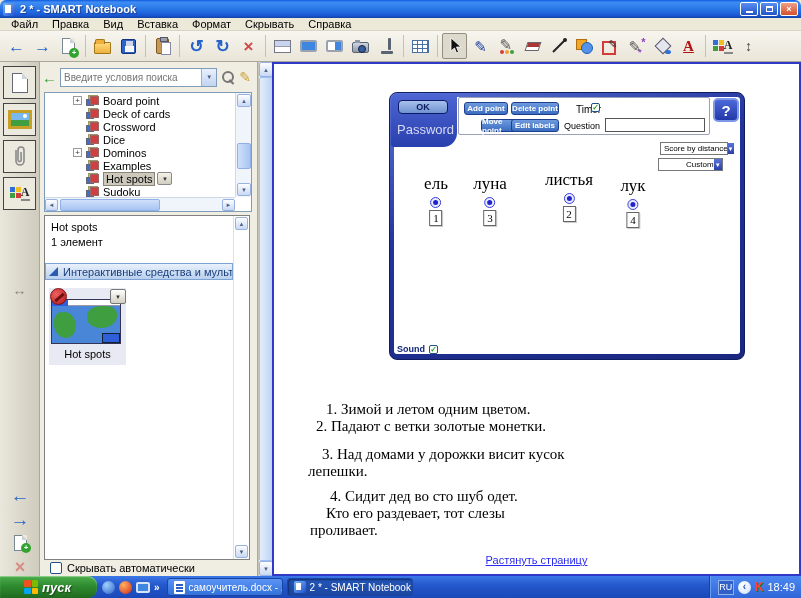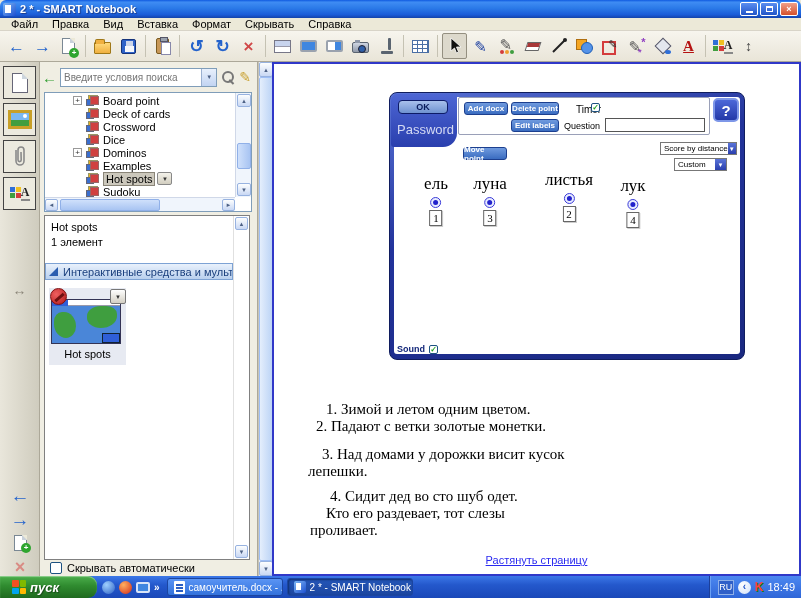--- a/index.html
+++ b/index.html
@@ -179,30 +179,30 @@
     background:linear-gradient(160deg,#5a74d8,#22339b 40%,#1a2880); border:1px solid #101d5e; border-radius:8px; }
   .w-inner { position:absolute; left:4px; top:4px; right:4px; bottom:5px; background:#fff; border-radius:3px; }
   .w-tab { position:absolute; left:1px; top:1px; width:66px; height:53px; background:linear-gradient(180deg,#4d66d4,#2a3fae); border-radius:6px 0 14px 3px; z-index:2;padding-left:8px; }
   .ok-btn { position:absolute; left:7px; top:6px; width:50px; height:14px; background:linear-gradient(180deg,#a8c0ec,#6f92d0); border:1px solid #0d1b66; border-radius:4px; color:#0a1c5c; font-size:9px; font-weight:bold; display:flex; align-items:center; justify-content:center; }
   .pw-row { position:absolute; left:6px; top:28px; display:flex; align-items:center; gap:4px; }
   .pw-label { color:#d4daf4; font-size:13px; }
   .w-header { position:absolute; left:68px; top:4px; width:252px; height:38px; background:#fff; border:1px solid #9aa0b8; border-radius:2px; z-index:2; }
   .wbtn { position:absolute; height:13px; background:linear-gradient(180deg,#6f9ade,#3a6cc0); border:1px solid #1c3f8f; border-radius:3px; color:#fff; font-size:8px; font-weight:bold; display:flex; align-items:center; justify-content:center; }
   .b-add { left:5px; top:4px; width:44px; }
   .b-del { left:52px; top:4px; width:48px; }
-  .b-move { left:4px; top:21px; width:44px;margin-top:28px; }
+  .b-move { left:22px; top:21px; width:44px; }
   .b-edit { left:52px; top:21px; width:48px; }
   .timer-label { position:absolute; left:117px; top:6px; font-size:10px; color:#000; }
   .timer-cb { position:absolute; left:132px; top:5px; }
   .q-label { position:absolute; left:105px; top:23px; font-size:9px; color:#000; }
   .q-input { position:absolute; left:146px; top:20px; width:100px; height:14px; border:1px solid #555; background:#fff; font-size:9px; padding:0 2px; }
   .w-help { position:absolute; right:5px; top:5px; width:26px; height:24px; background:linear-gradient(180deg,#4c68d8,#2338a8); border:2px solid #7e97e8; border-radius:5px; color:#fff; font-size:15px; font-weight:bold; display:flex; align-items:center; justify-content:center; z-index:2; }
   .wdd { position:absolute; height:13px; background:#fff; border:1px solid #777; display:flex; align-items:stretch; z-index:2; }
-  .dd1 { left:270px; top:49px; width:77px; }
-  .dd2 { left:284px; top:65px; width:53px; }
+  .dd1 { left:270px; top:49px; width:68px; }
+  .dd2 { left:268px; top:65px; width:65px;padding-left:24px; }
   .wdd .txt { flex:1; font-size:8px; line-height:11px; padding-left:3px; color:#000; white-space:nowrap; }
   .wdd .arr { width:11px; background:linear-gradient(180deg,#5a74d8,#2a3fae); color:#fff; font-size:6px; display:flex; align-items:center; justify-content:center; }
   .pt { position:absolute; display:flex; flex-direction:column; align-items:center; transform:translateX(-50%); z-index:2; }
   .pt-word { font-family:"Liberation Serif",serif; font-size:17px; color:#000; line-height:1.1; }
   .pt-dot { width:11px; height:11px; border:1px solid #3b3bd8; border-radius:50%; background:#e8ecff; display:flex; align-items:center; justify-content:center; margin-top:3px; }
   .pt-dot i { width:5px; height:5px; border-radius:50%; background:#2222cc; }
   .pt-num { width:13px; height:16px; border:1px solid #666; background:#fff; font-family:"Liberation Serif",serif; font-size:11px; text-align:center; line-height:15px; margin-top:2px; box-shadow:1px 1px 0 #ccc; }
   .sound-row { position:absolute; left:7px; bottom:5px; display:flex; align-items:center; gap:4px; z-index:2; }
   .sound-label { font-size:9px; font-weight:bold; color:#13277a; }
 
@@ -213,21 +213,21 @@
   .rl2 { margin-left:14px; margin-top:11px; }
   .rl3 { margin-left:0; }
   .rl4 { margin-left:22px; margin-top:8px; }
   .rl5 { margin-left:18px; }
   .rl6 { margin-left:2px; }
   .stretch-link { position:absolute; left:50%; transform:translateX(-50%); bottom:8px; color:#2a2af0; font-size:11px; text-decoration:underline; white-space:nowrap; }
 
   
   .taskbar { position:absolute; left:0; top:576px; width:801px; height:22px;
     background:linear-gradient(180deg,#3c78e8,#2458cc 40%,#1a48b8); display:flex; align-items:center; }
-  .start-btn { width:97px; height:22px; background:linear-gradient(180deg,#4cae4c,#2f8b2f 45%,#1f6a1f); border-radius:0 9px 9px 0; display:flex; align-items:center; gap:4px; padding-left:12px; box-shadow:inset 0 1px 1px #8fd08f; flex:none; }
+  .start-btn { width:97px; height:22px; background:linear-gradient(180deg,#4cae4c,#2f8b2f 45%,#1f6a1f); border-radius:0 9px 9px 0; display:flex; align-items:center; gap:4px; padding-left:24px; box-shadow:inset 0 1px 1px #8fd08f; flex:none; }
   .flag { width:14px; height:14px; display:grid; grid-template-columns:1fr 1fr; grid-template-rows:1fr 1fr; gap:1px; }
   .flag i { border-radius:1px; }
   .flag .f1 { background:#f25022; } .flag .f2 { background:#7fba00; }
   .flag .f3 { background:#00a4ef; } .flag .f4 { background:#ffb900; }
   .start-label { color:#fff; font-weight:bold; font-style:italic; font-size:13px; text-shadow:1px 1px 1px #1a4a1a; }
   .ql { display:flex; align-items:center; gap:4px; padding:0 5px; flex:none; }
   .ql1 { width:13px; height:13px; border-radius:50%; background:radial-gradient(circle at 35% 30%,#9fd0ff,#2b5fc4); }
   .ql2 { width:13px; height:13px; border-radius:50%; background:radial-gradient(circle at 35% 30%,#ffb060,#d02818); }
   .ql3 { width:14px; height:11px; border:2px solid #d8e4f8; background:#3f86e0; border-radius:2px; }
   .ql-more { color:#fff; font-weight:bold; font-size:10px; }
@@ -557,21 +557,21 @@
       <div class="widget">
         <div class="w-inner"></div>
         <div class="w-tab">
           <span class="ok-btn">OK</span>
           <span class="pw-row">
             <span class="pw-label">Password</span>
             <span class="cb small"></span>
           </span>
         </div>
         <div class="w-header">
-          <span class="wbtn b-add">Add docx</span>
+          <span class="wbtn b-add">Add point</span>
           <span class="wbtn b-del">Delete point</span>
           <span class="wbtn b-move">Move point</span>
           <span class="wbtn b-edit">Edit labels</span>
           <span class="timer-label">Timer</span>
           <span class="cb small timer-cb">✓</span>
           <span class="q-label">Question</span>
           <input class="q-input" value="" style="">
         </div>
         <span class="w-help">?</span>
         <span class="wdd dd1">

